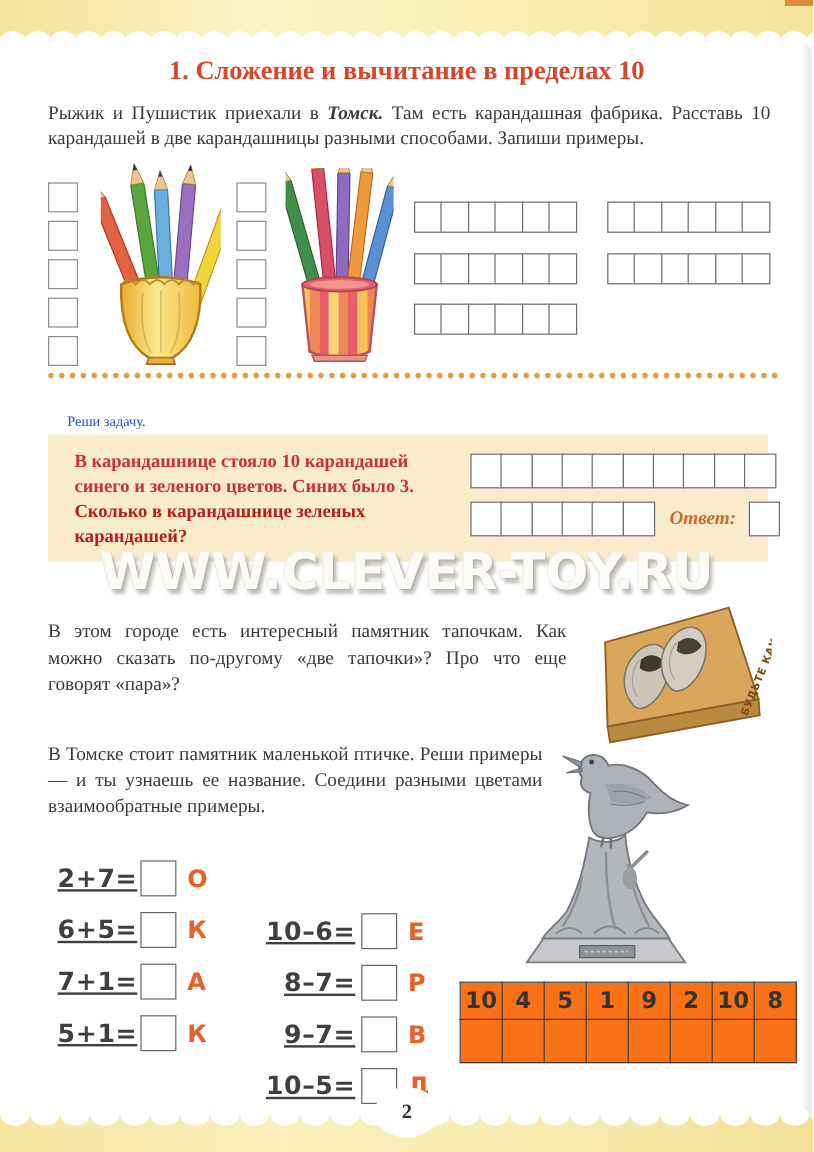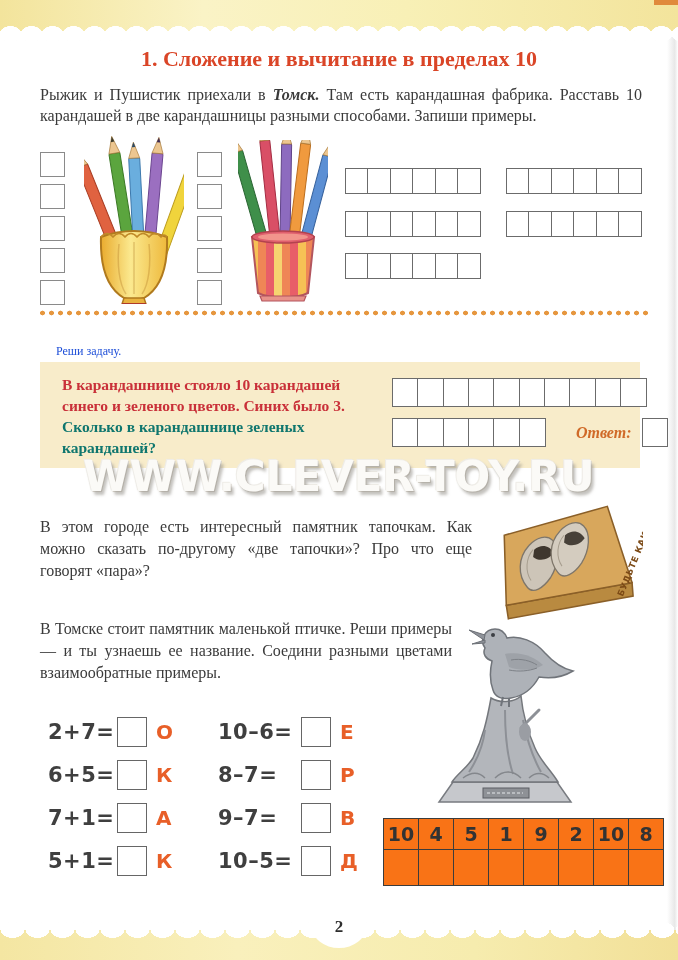--- a/index.html
+++ b/index.html
@@ -45,42 +45,42 @@
   .squares-col{position:absolute;display:flex;flex-direction:column;gap:7px;}
   .sq{width:23px;height:23px;border:1.7px solid #8a8a8a;background:#fff;}
   .strip{position:absolute;display:flex;}
   .strip .cell{width:22px;height:24px;border:1.6px solid #6b6b6b;margin-right:-1.6px;background:#fff;}
 
   
   .task-box{position:absolute;left:40px;top:362px;width:600px;height:106px;background:#f8ecca;}
   .task-text{position:absolute;left:22px;top:12px;width:300px;
     font-weight:bold;font-size:15.5px;line-height:21px;}
   .task-red{color:#c93039;}
-  .task-orange{color:#0f766e;}
+  .task-orange{color:#b91c1c;}
   .tstrip{position:absolute;display:flex;align-items:center;}
   .tstrip .tcell{width:25px;height:27px;border:1.7px solid #6b6b6b;margin-right:-1.7px;background:#fff;}
   .tstrip-10{left:352px;top:16px;}
   .tstrip-6{left:352px;top:56px;}
-  .answer-label{margin-left:32px;margin-right:10px;font-style:italic;font-weight:bold;
+  .answer-label{margin-left:14px;margin-right:10px;font-style:italic;font-weight:bold;
     font-size:16px;color:#d06a28;}
   .answer-box{width:24px;height:27px;border:1.7px solid #6b6b6b;background:#fff;}
 
   
   .watermark{position:absolute;left:28px;right:28px;top:452px;z-index:5;text-align:center;
     font-family:"DejaVu Sans",sans-serif;font-weight:800;font-size:42px;letter-spacing:0;
     color:#fbfaf7;
     text-shadow:3px 4px 3px rgba(148,144,136,0.55),1px 1px 0 #dcd8d0,-1px -1px 0 #efede8,0 0 2px #e3e0da;}
 
   
   .eq-col{position:absolute;display:flex;flex-direction:column;gap:11px;z-index:2;}
   .eq-col-left{left:48px;top:716px;}
-  .eq-col-right{left:218px;top:716px;}
+  .eq-col-right{left:218px;top:760px;}
   .eq-row{display:flex;align-items:center;height:32px;}
   .eq-text{font-family:"DejaVu Sans",sans-serif;font-weight:bold;font-size:21px;color:#3f3f3f;
-    text-align:left;letter-spacing:0.5px;}
+    text-align:right;letter-spacing:0.5px;text-decoration:underline;}
   .eq-col-left .eq-text{width:64px;}
   .eq-col-right .eq-text{width:78px;}
   .eq-box{width:28px;height:28px;border:1.7px solid #666;background:#fff;margin-left:5px;}
   .eq-letter{margin-left:9px;font-family:"DejaVu Sans",sans-serif;font-weight:bold;
     font-size:20px;color:#e85f28;}
 
   
   .num-table{position:absolute;left:383px;top:818px;border-collapse:collapse;z-index:2;}
   .num-table td{width:32px;border:1.9px solid #3c3c3c;background:#f97316;text-align:center;
     font-family:"DejaVu Sans",sans-serif;font-weight:bold;font-size:19px;color:#333;}

